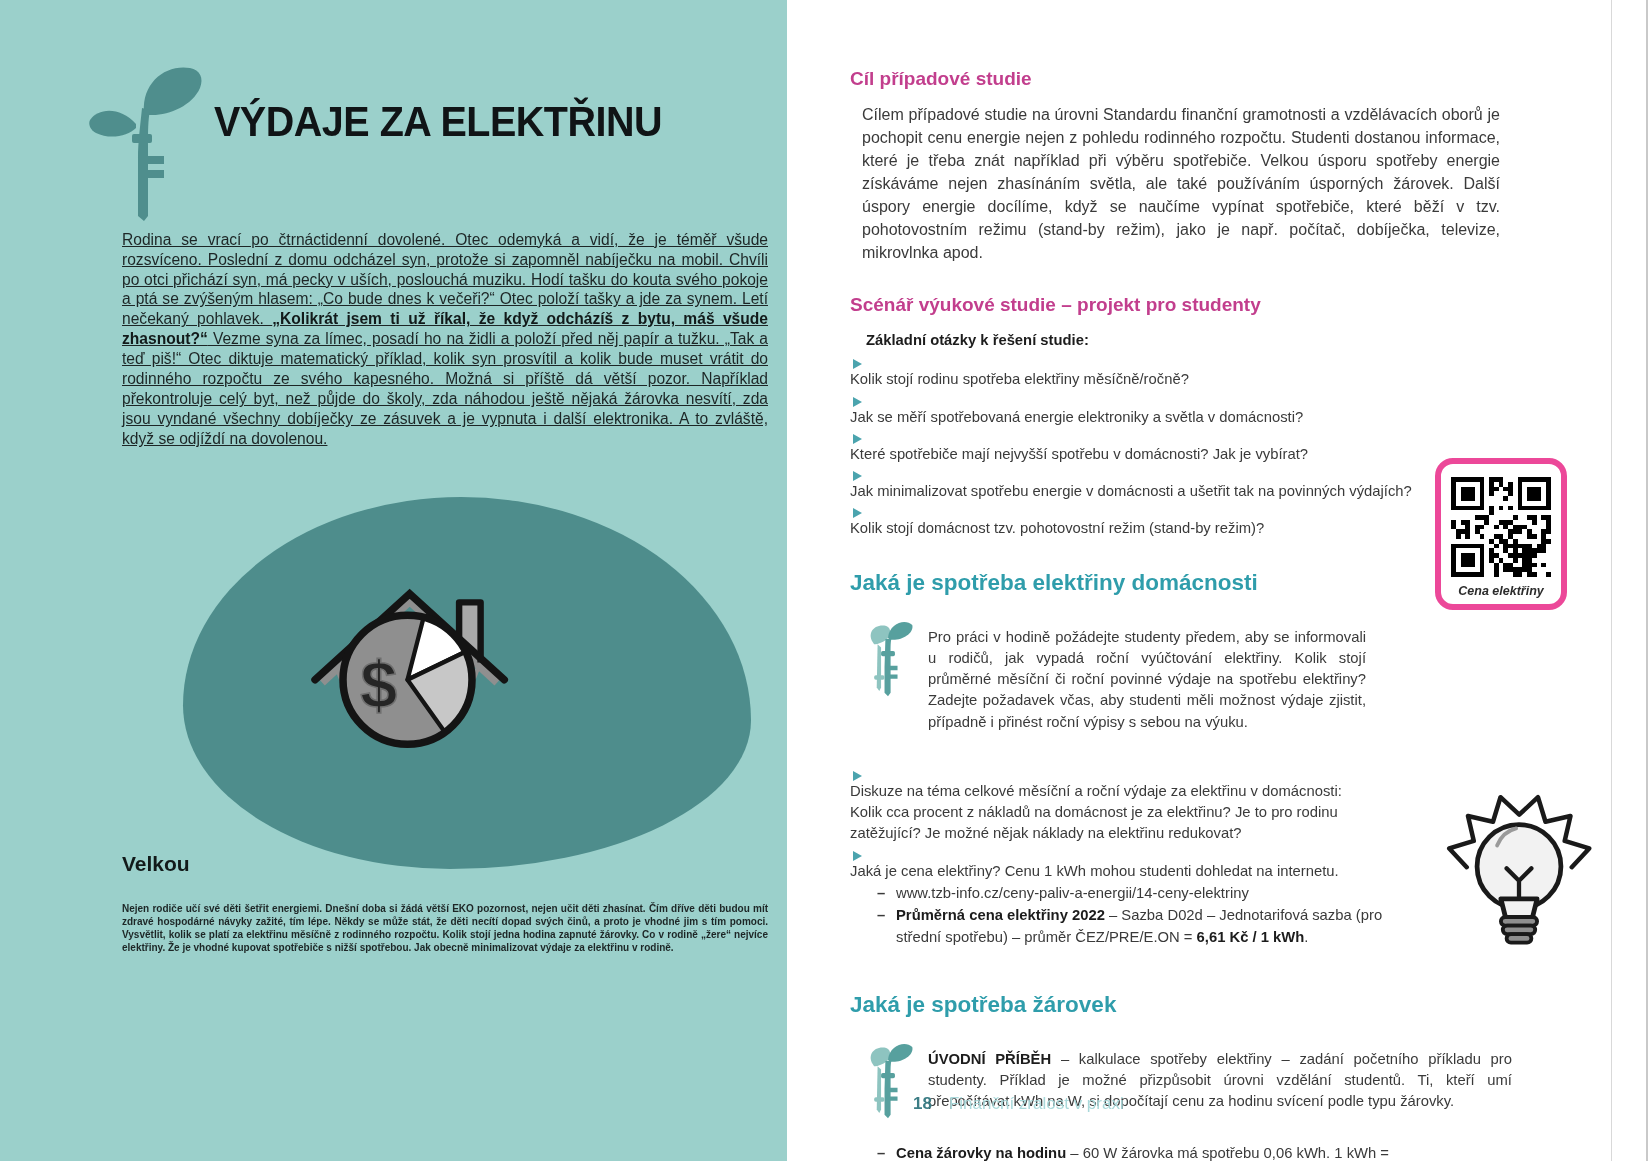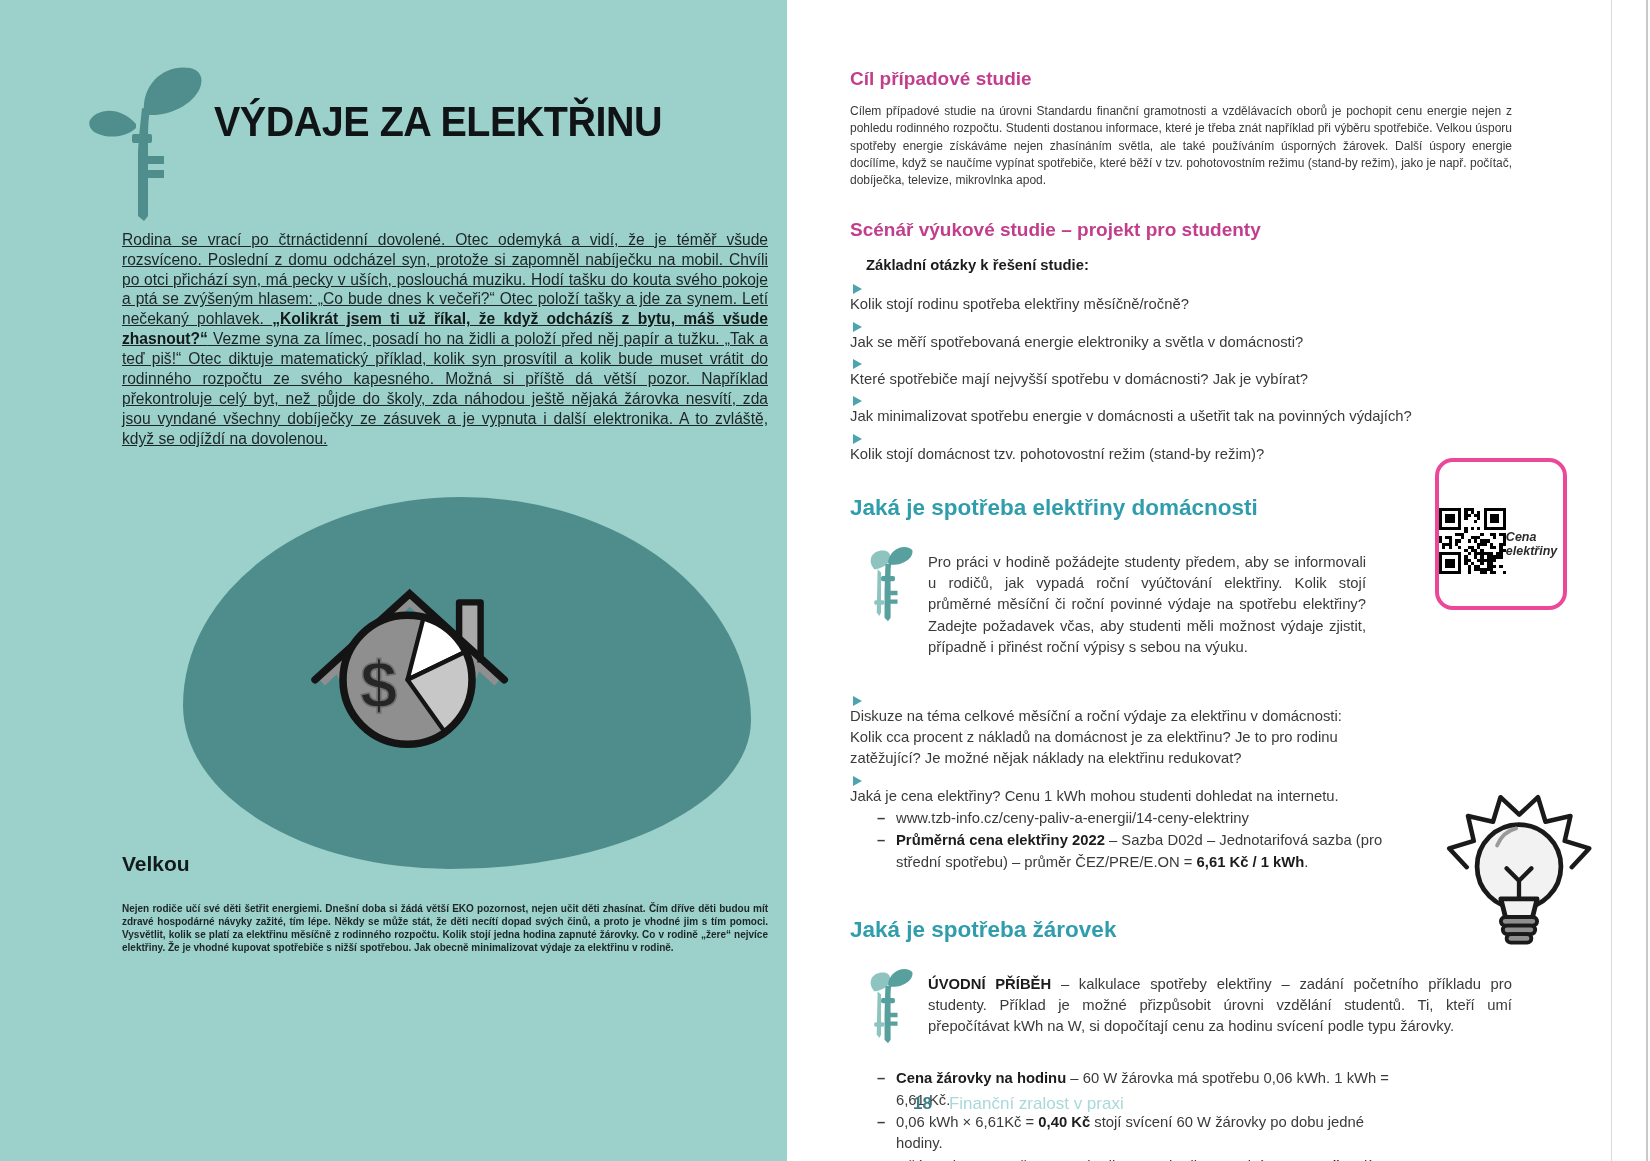--- a/index.html
+++ b/index.html
@@ -19,35 +19,35 @@
   .house-ill{position:absolute;left:300px;top:540px;width:215px;height:215px;}
   .anotace-h{position:absolute;left:122px;top:852px;font-size:21px;font-weight:700;color:#121a1a;}
   .anotace-p{position:absolute;left:122px;top:892px;width:646px;font-size:10px;line-height:1.3;
              color:#1d2626;text-align:justify;font-weight:bold;}
 
   
   .page-right{position:absolute;left:787px;top:0;width:863px;height:1161px;background:#ffffff;}
   .rcol{position:absolute;left:63px;top:68px;width:662px;color:#3a3a3a;}
   .h-pink{font-size:19px;font-weight:700;color:#c23e8d;margin:0 0 13px 0;}
   .h-teal{font-size:22.5px;font-weight:700;color:#2f9dab;margin:0 0 16px 0;}
-  .body-p{font-size:12px;line-height:1.44;text-align:justify;margin:0;}
+  .body-p{font-size:16px;line-height:1.44;text-align:justify;margin:12px;}
   .lead-b{font-size:14.8px;font-weight:700;color:#1c1c1c;margin:16px 0 6px 16px;}
   .blist{margin:0;}
   .bullet{display:flex;align-items:flex-start;font-size:14.8px;line-height:1.44;margin:1px 0;flex-direction:column;}
   .tri{width:0;height:0;border-left:9px solid #4ba4ae;border-top:5.5px solid transparent;
        border-bottom:5.5px solid transparent;margin:5px 9px 0 3px;flex:none;}
   .bullet .bt{flex:1;}
   .keyrow{display:flex;align-items:flex-start;margin:0;}
   .key-small{width:52px;height:84px;flex:none;margin:4px 14px 0 12px;}
   .keyrow .kt{font-size:14.8px;line-height:1.44;text-align:justify;}
   .dash{position:relative;padding-left:46px;font-size:14.8px;line-height:1.44;margin:1px 0;}
   .dash::before{content:"–";position:absolute;left:27px;top:0;color:#3a3a3a;font-weight:700;}
   .b{font-weight:700;color:#1c1c1c;}
-  .qr-box{position:absolute;left:585px;top:390px;width:132px;height:152px;border:4px solid #ec4899;
-          border-radius:18px;background:#fff;display:flex;align-items:center;
+  .qr-box{position:absolute;left:585px;top:390px;width:132px;height:152px;border:6px solid #ec4899;
+          border-radius:18px;background:#fff;display:flex;flex-direction:column;align-items:center;
           padding-top:13px;box-sizing:border-box;}
   .qr-grid{width:100px;height:100px;}
   .qr-cap{font-size:12.5px;font-style:italic;font-weight:700;color:#2b2b2b;margin-top:7px;}
   .bulb{position:absolute;left:588px;top:712px;width:162px;height:172px;}
   .footer{position:absolute;left:63px;top:1026px;display:flex;align-items:baseline;gap:17px;}
   .pg-num{font-size:17px;font-weight:700;color:#3c7d85;}
   .pg-title{font-size:17px;color:#a9d8da;}
   .edge1{position:absolute;left:1611px;top:0;width:1px;height:1161px;background:#d9d9d9;}
   .edge2{position:absolute;left:1646px;top:0;width:2px;height:1161px;background:#c9c9c9;}
 </style>

